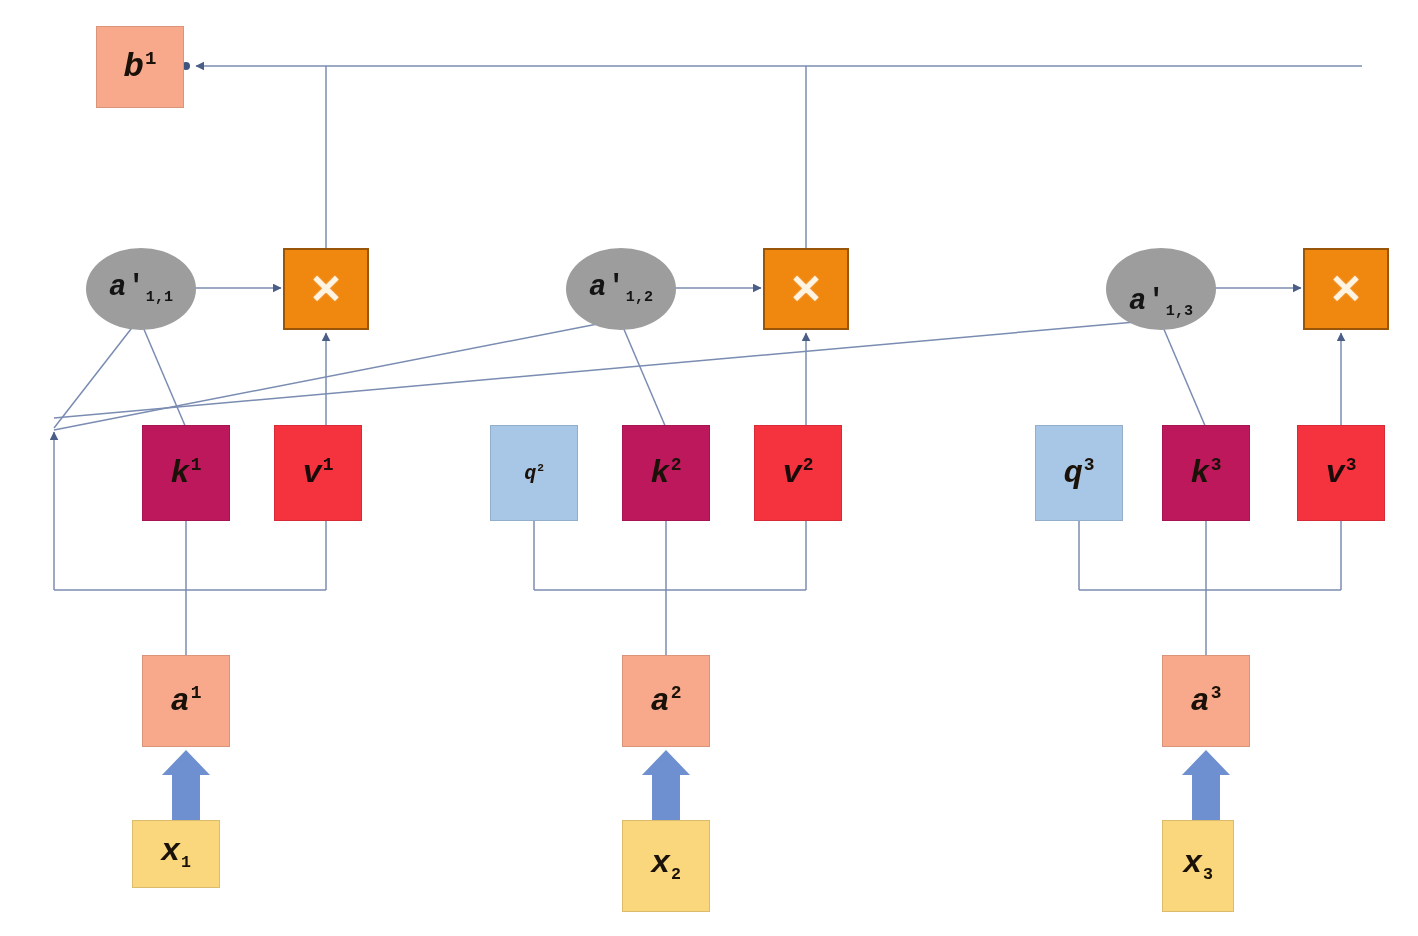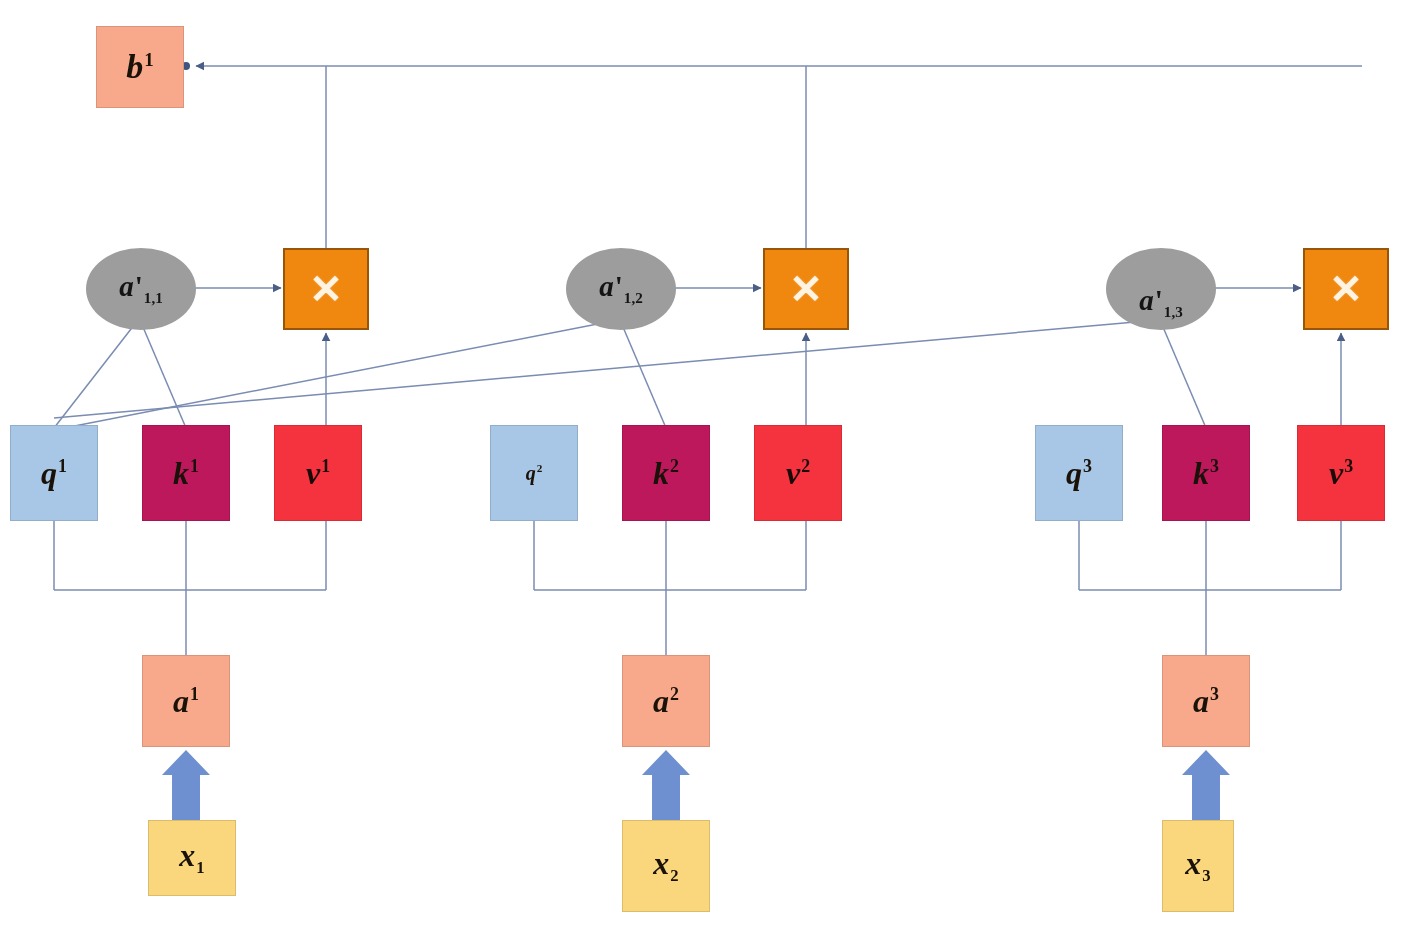--- a/index.html
+++ b/index.html
@@ -4,21 +4,21 @@
 <title>Self-Attention Diagram</title>
 <style>
   html,body{margin:0;padding:0;background:#ffffff;}
   body{font-family:"Liberation Serif",serif;}
   #stage{position:relative;width:1418px;height:936px;background:#fff;overflow:hidden;}
   #edges{position:absolute;left:0;top:0;width:1418px;height:936px;pointer-events:none;}
 
   .node{position:absolute;box-sizing:border-box;display:flex;align-items:center;justify-content:center;}
 
   .box{border:1px solid rgba(0,0,0,0.12);}
-  .lbl{font-style:italic;font-weight:700;color:#1a1208;line-height:1;white-space:nowrap;}
+  .lbl{font-style:italic;font-weight:700;color:#1a1208;line-height:1;white-space:nowrap;font-family:Liberation Mono, monospace;}
   .lbl sup{font-size:0.56em;font-style:normal;font-weight:700;vertical-align:super;margin-left:1px;}
   .lbl sub{font-size:0.52em;font-style:normal;font-weight:700;vertical-align:sub;margin-left:1px;}
   .lbl .pr{font-style:normal;font-weight:700;margin-left:1px;}
 
   .b-box{background:#F8A98B;}
   .a-box{background:#F8A98B;}
   .x-box{background:#FAD77C;}
   .q-box{background:#A8C6E5;}
   .k-box{background:#be185d;}
   .v-box{background:#F5333F;}
@@ -122,41 +122,36 @@
   <div class="node mul-box" style="left:283px;top:248px;width:86px;height:82px;">
     <span class="mul-glyph">✕</span>
   </div>
   <div class="node mul-box" style="left:763px;top:248px;width:86px;height:82px;">
     <span class="mul-glyph">✕</span>
   </div>
   <div class="node mul-box" style="left:1303px;top:248px;width:86px;height:82px;">
     <span class="mul-glyph">✕</span>
   </div>
 
-  <div class="node box q-box" style="left:10px;top:425px;width:88px;height:96px;">
-    <span class="lbl" style="font-size:32px;">
-      <span>q</span><sup>1</sup>
-    </span>
-  </div>
   <div class="node box k-box" style="left:142px;top:425px;width:88px;height:96px;">
     <span class="lbl" style="font-size:32px;">
       <span>k</span><sup>1</sup>
     </span>
   </div>
   <div class="node box v-box" style="left:274px;top:425px;width:88px;height:96px;">
     <span class="lbl" style="font-size:32px;">
       <span>v</span><sup>1</sup>
     </span>
   </div>
   <div class="node box a-box" style="left:142px;top:655px;width:88px;height:92px;">
     <span class="lbl" style="font-size:32px;">
       <span>a</span><sup>1</sup>
     </span>
   </div>
-  <div class="node box x-box" style="left:148px;top:820px;width:88px;height:76px;">
+  <div class="node box x-box" style="left:132px;top:820px;width:88px;height:68px;">
     <span class="lbl" style="font-size:32px;">
       <span>x</span><sub>1</sub>
     </span>
   </div>
 
   <div class="node box q-box" style="left:490px;top:425px;width:88px;height:96px;">
     <span class="lbl" style="font-size:20px;">
       <span>q</span><sup>2</sup>
     </span>
   </div>

